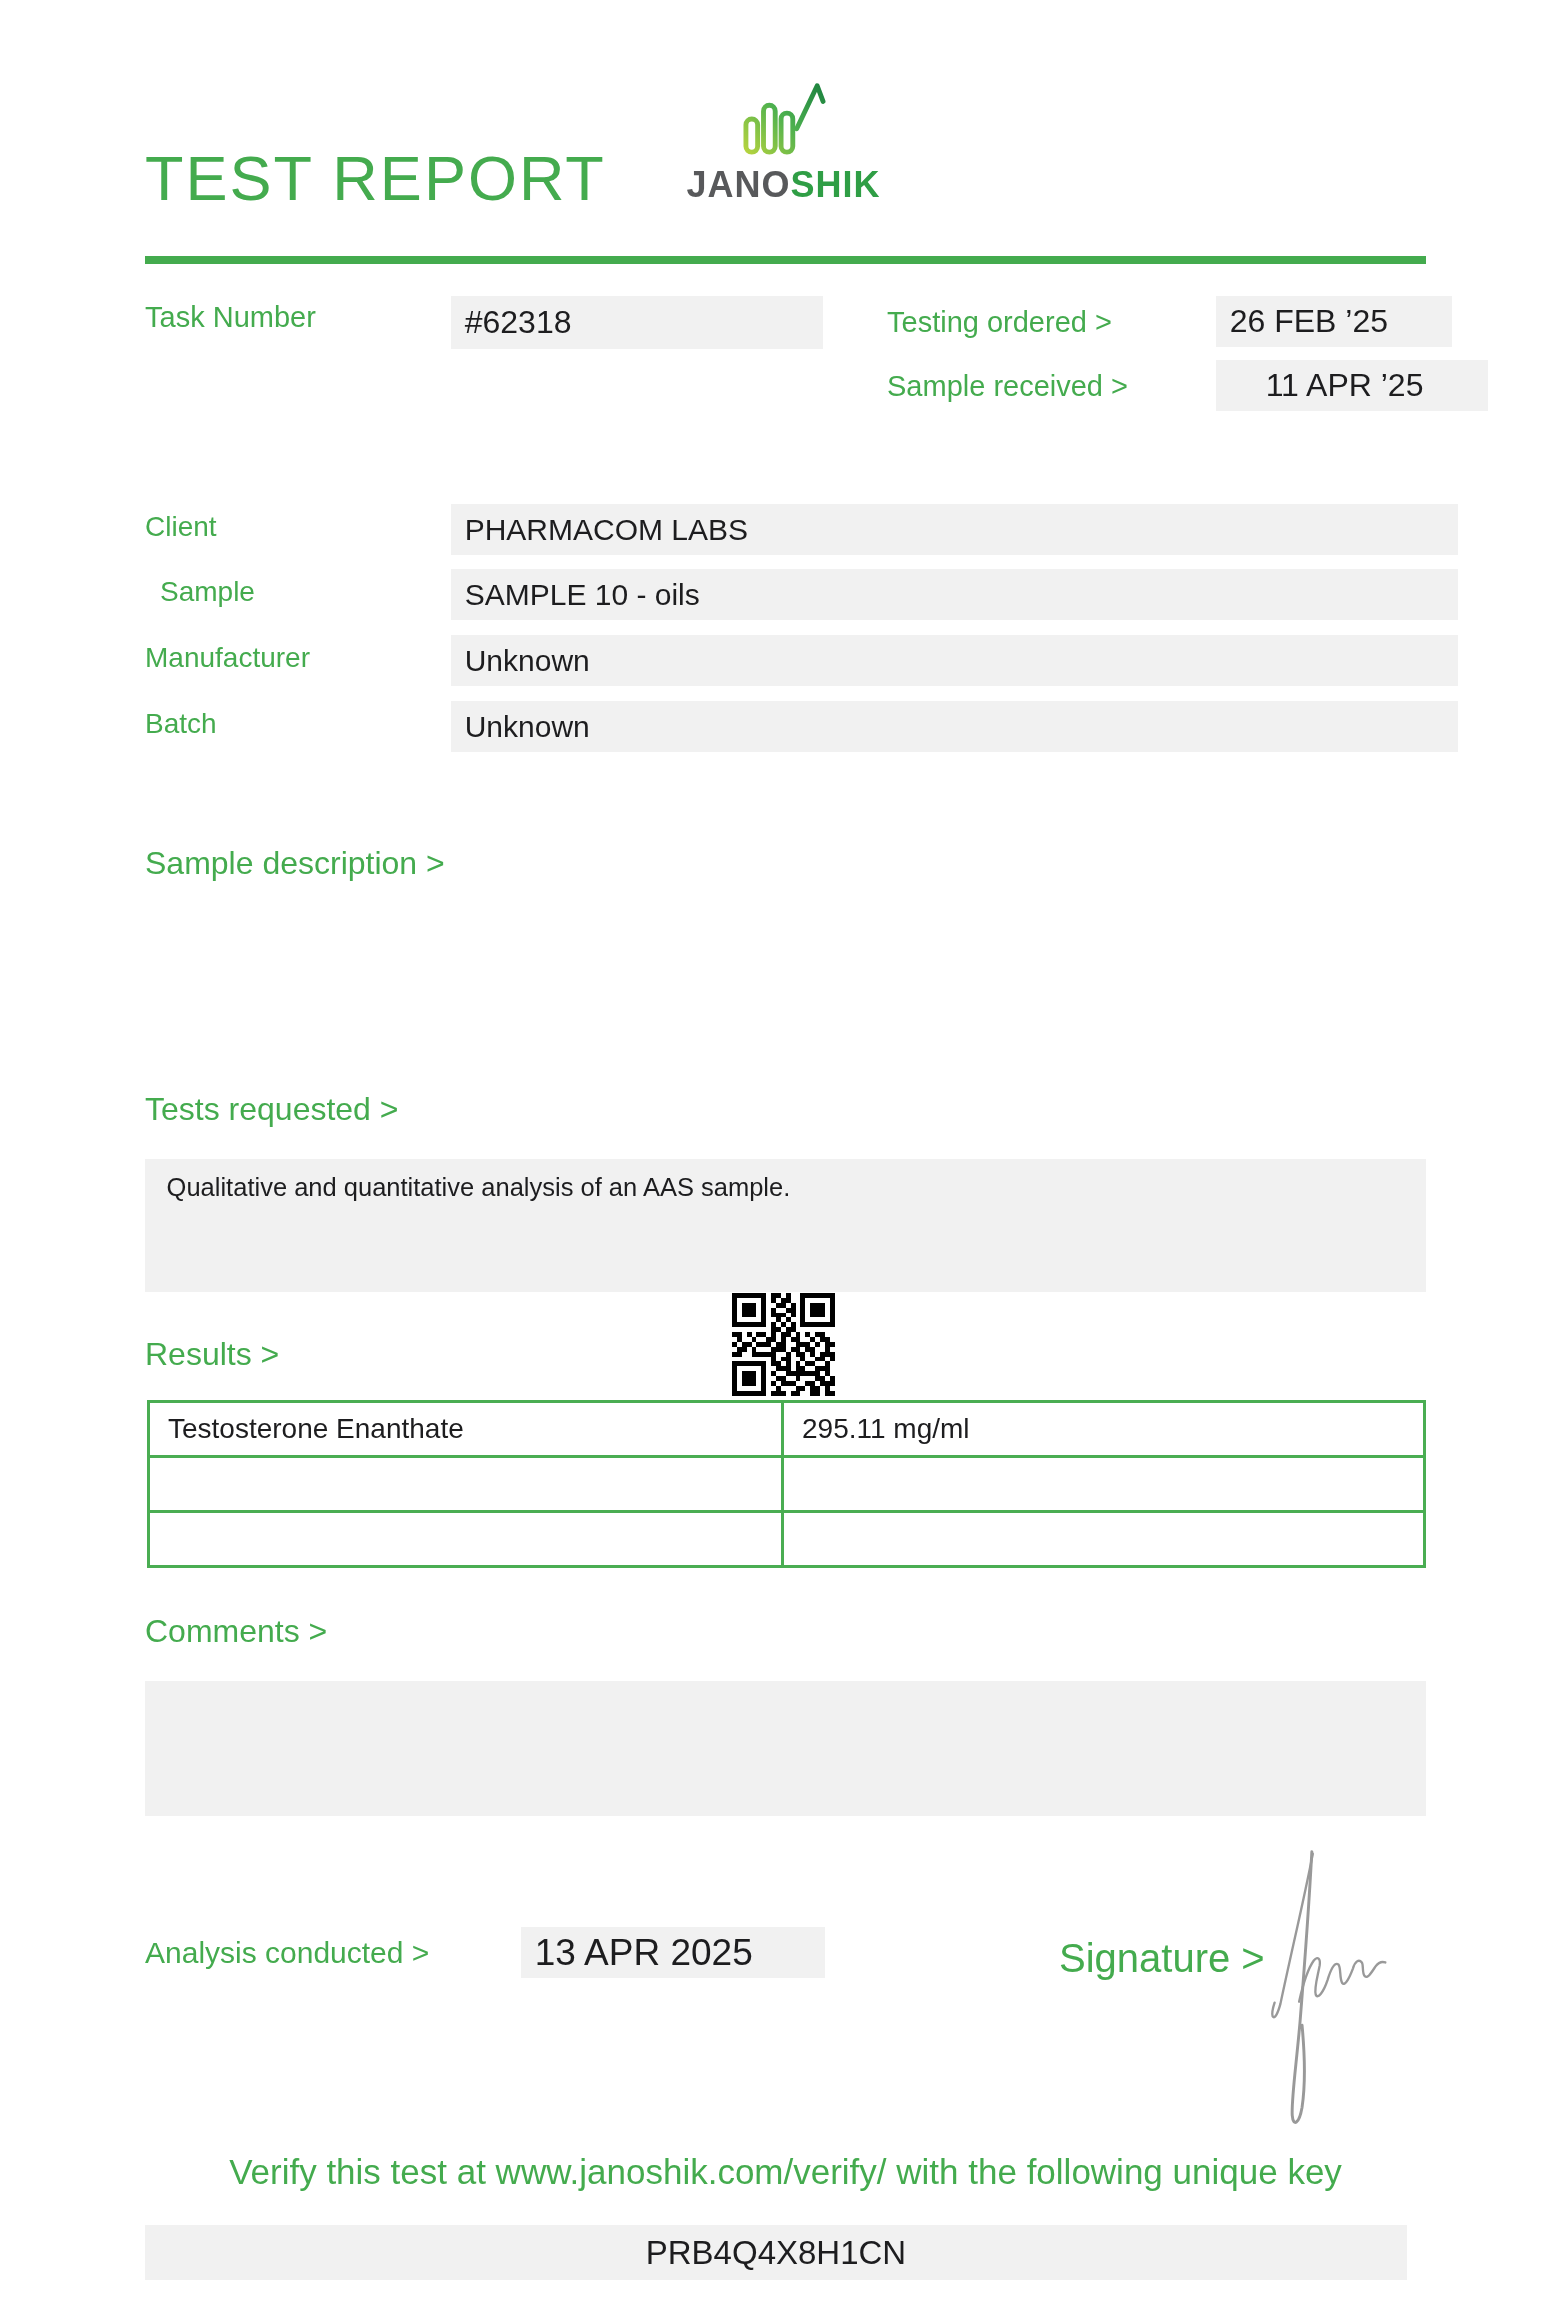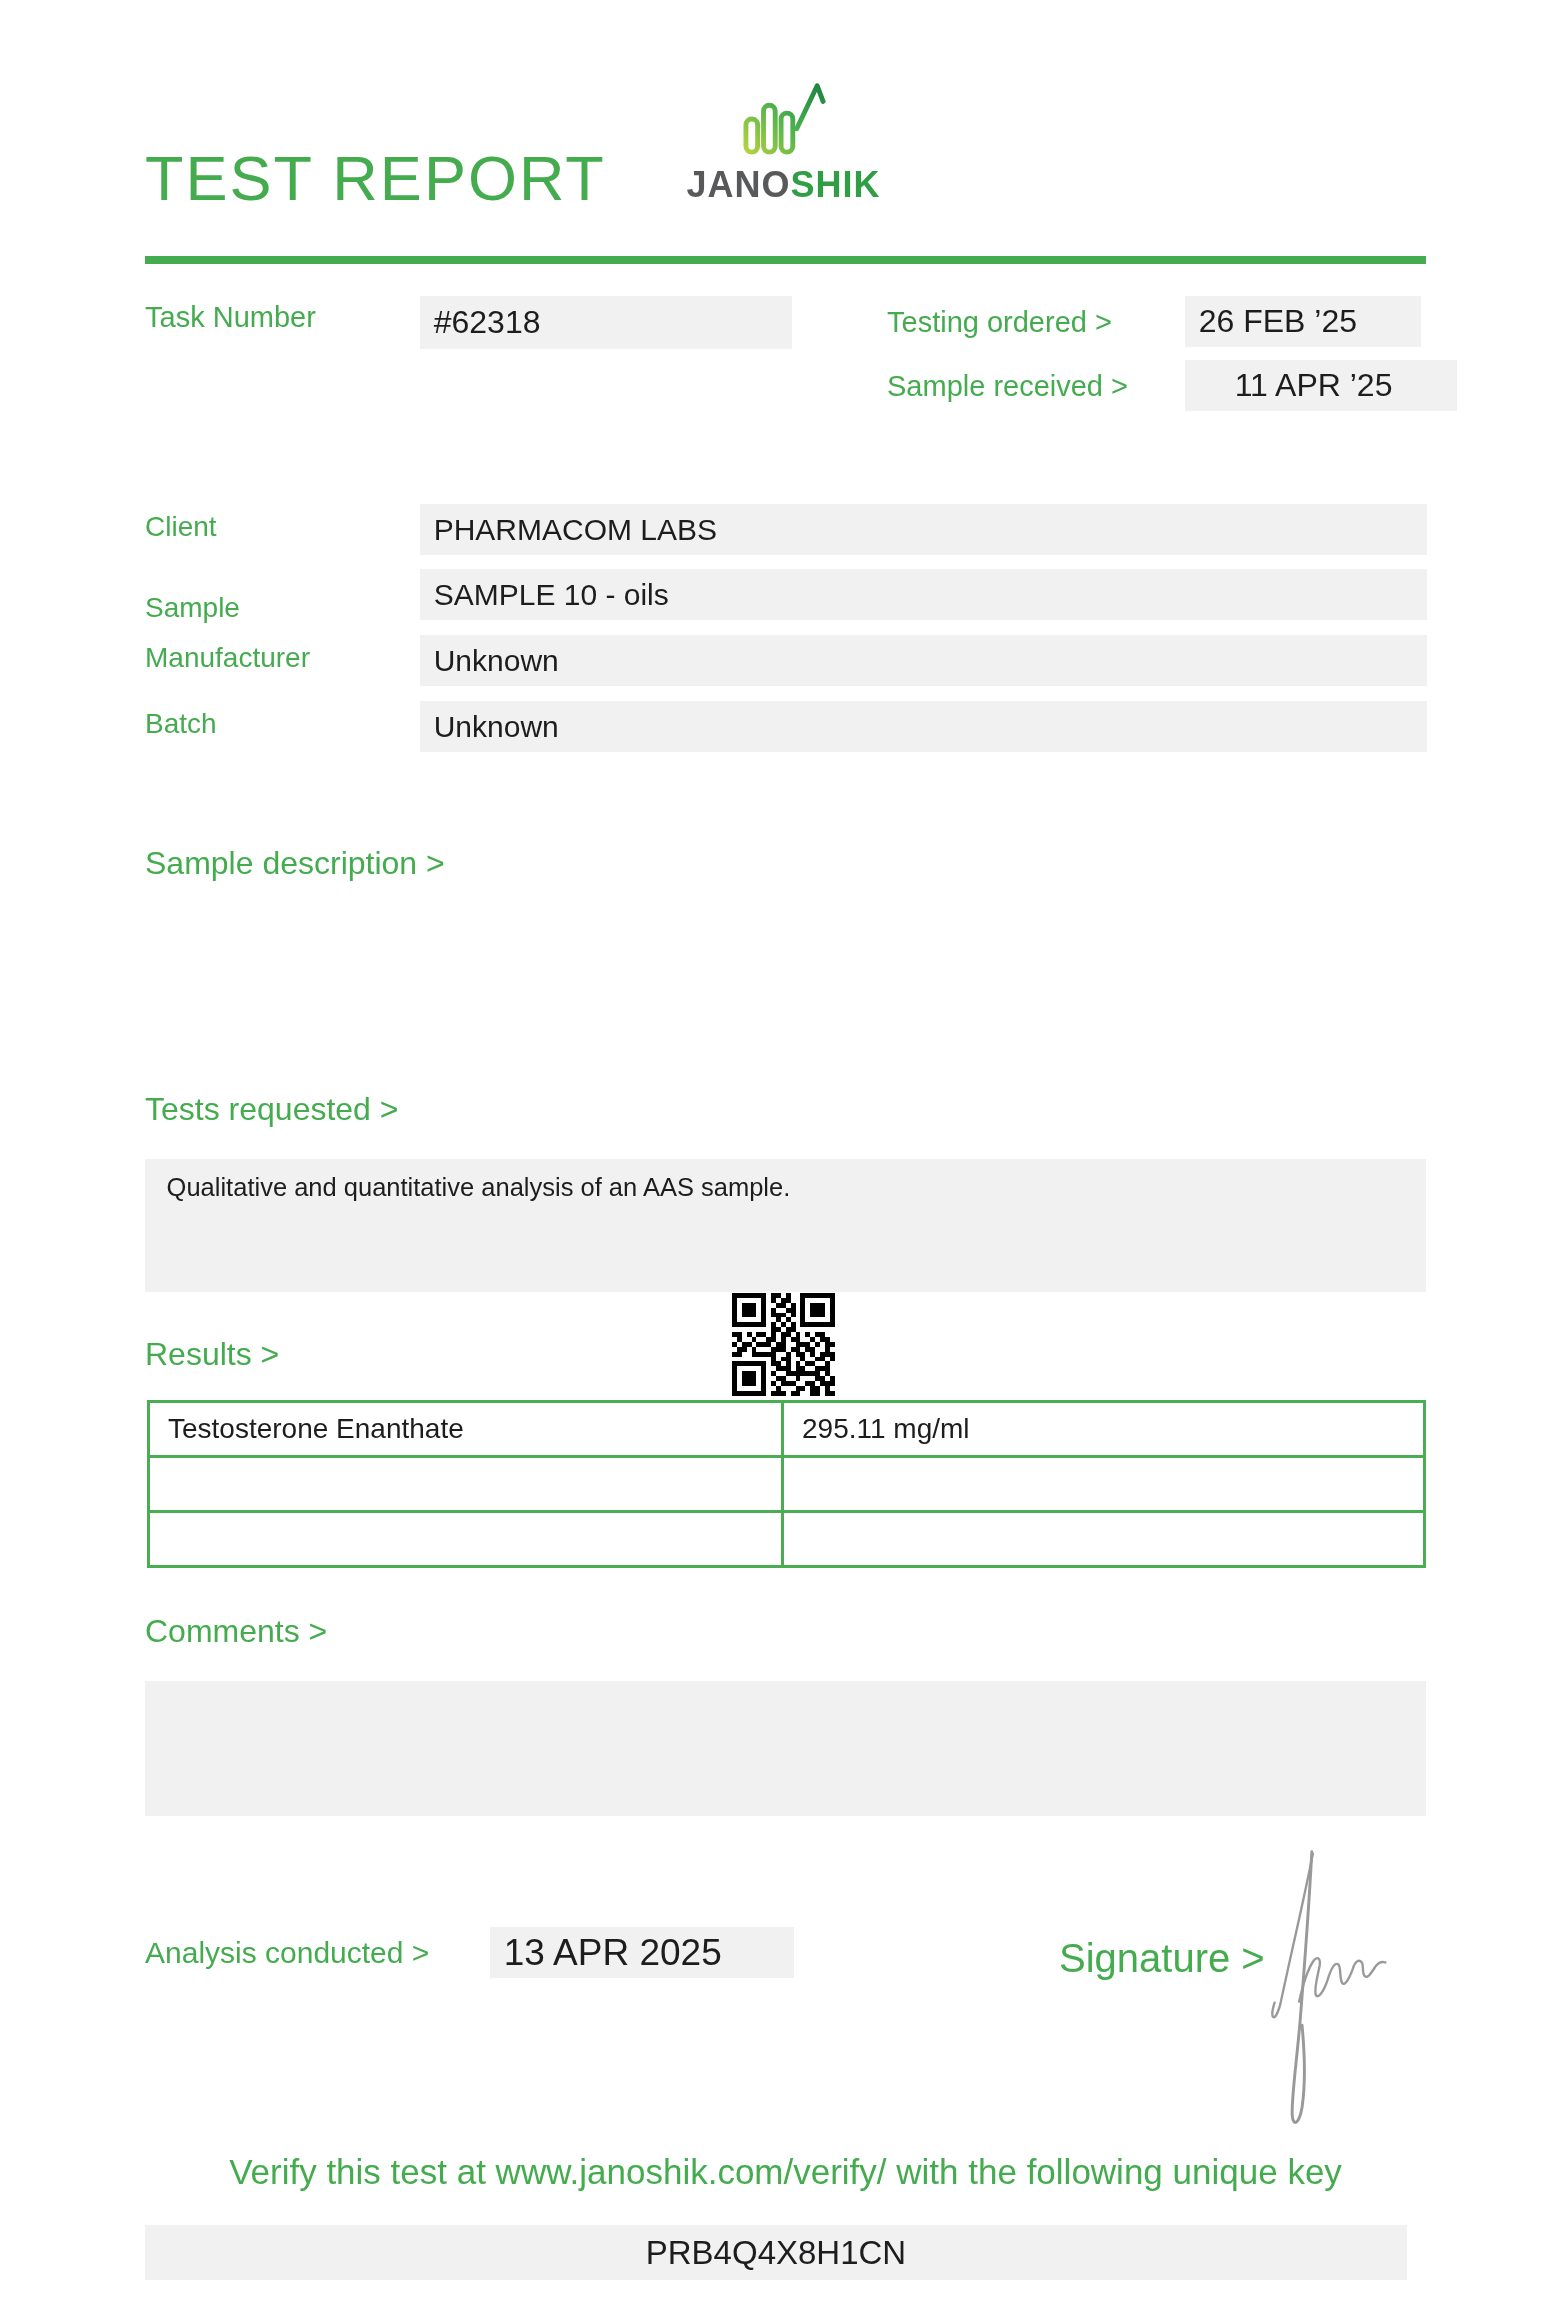--- a/index.html
+++ b/index.html
@@ -18,21 +18,21 @@
   .logo-wrap{left:671px;top:76px;width:225px;text-align:center;}
   .logo-icon{display:block;margin:0 auto;}
   .logo-text{font-size:36px;font-weight:bold;letter-spacing:1px;margin-top:5.9px;white-space:nowrap;}
   .logo-jano{color:#58595b;}
   .logo-shik{color:#2f9e45;}
   .contact{right:142px;top:145px;text-align:right;font-size:23.5px;color:var(--gray);line-height:34px;}
   .rule{left:145px;top:256px;width:1281px;height:7.8px;background:var(--green);}
 
   
   .label{color:var(--green);white-space:nowrap;}
-  .valbox{background:var(--box);color:var(--dark);}
+  .valbox{background:var(--box);color:var(--dark);margin-left:31px;}
   .valbox .txt{padding-left:13.7px;}
 
   
   .task-label{left:145px;top:301px;font-size:29px;}
   .task-box{left:420px;top:296px;width:372px;height:53px;font-size:32px;line-height:53px;}
   .date-label-1{left:887px;top:306px;font-size:29px;}
   .date-box-1{left:1185px;top:296px;width:236px;height:51px;font-size:32px;line-height:51px;}
   .date-label-2{left:887px;top:370px;font-size:29px;}
   .date-box-2{left:1185px;top:360px;width:236px;height:51px;font-size:32px;line-height:51px;padding-left:36px;}
 
@@ -107,21 +107,21 @@
   <div class="abs label date-label-2">Sample received &gt;</div>
   <div class="abs valbox date-box-2">
       <div class="txt">11 APR ’25</div>
     </div>
 
   <div class="abs label field-label" style="top:511px;">Client</div>
   <div class="abs valbox field-box" style="top:504px;">
       <div class="txt">PHARMACOM LABS</div>
     </div>
 
-  <div class="abs label field-label" style="top:592px;">Sample</div>
+  <div class="abs label field-label" style="top:576px;margin-left:15px;">Sample</div>
   <div class="abs valbox field-box" style="top:569px;">
       <div class="txt">SAMPLE 10 - oils</div>
     </div>
 
   <div class="abs label field-label" style="top:642px;">Manufacturer</div>
   <div class="abs valbox field-box" style="top:635px;">
       <div class="txt">Unknown</div>
     </div>
 
   <div class="abs label field-label" style="top:708px;">Batch</div>

